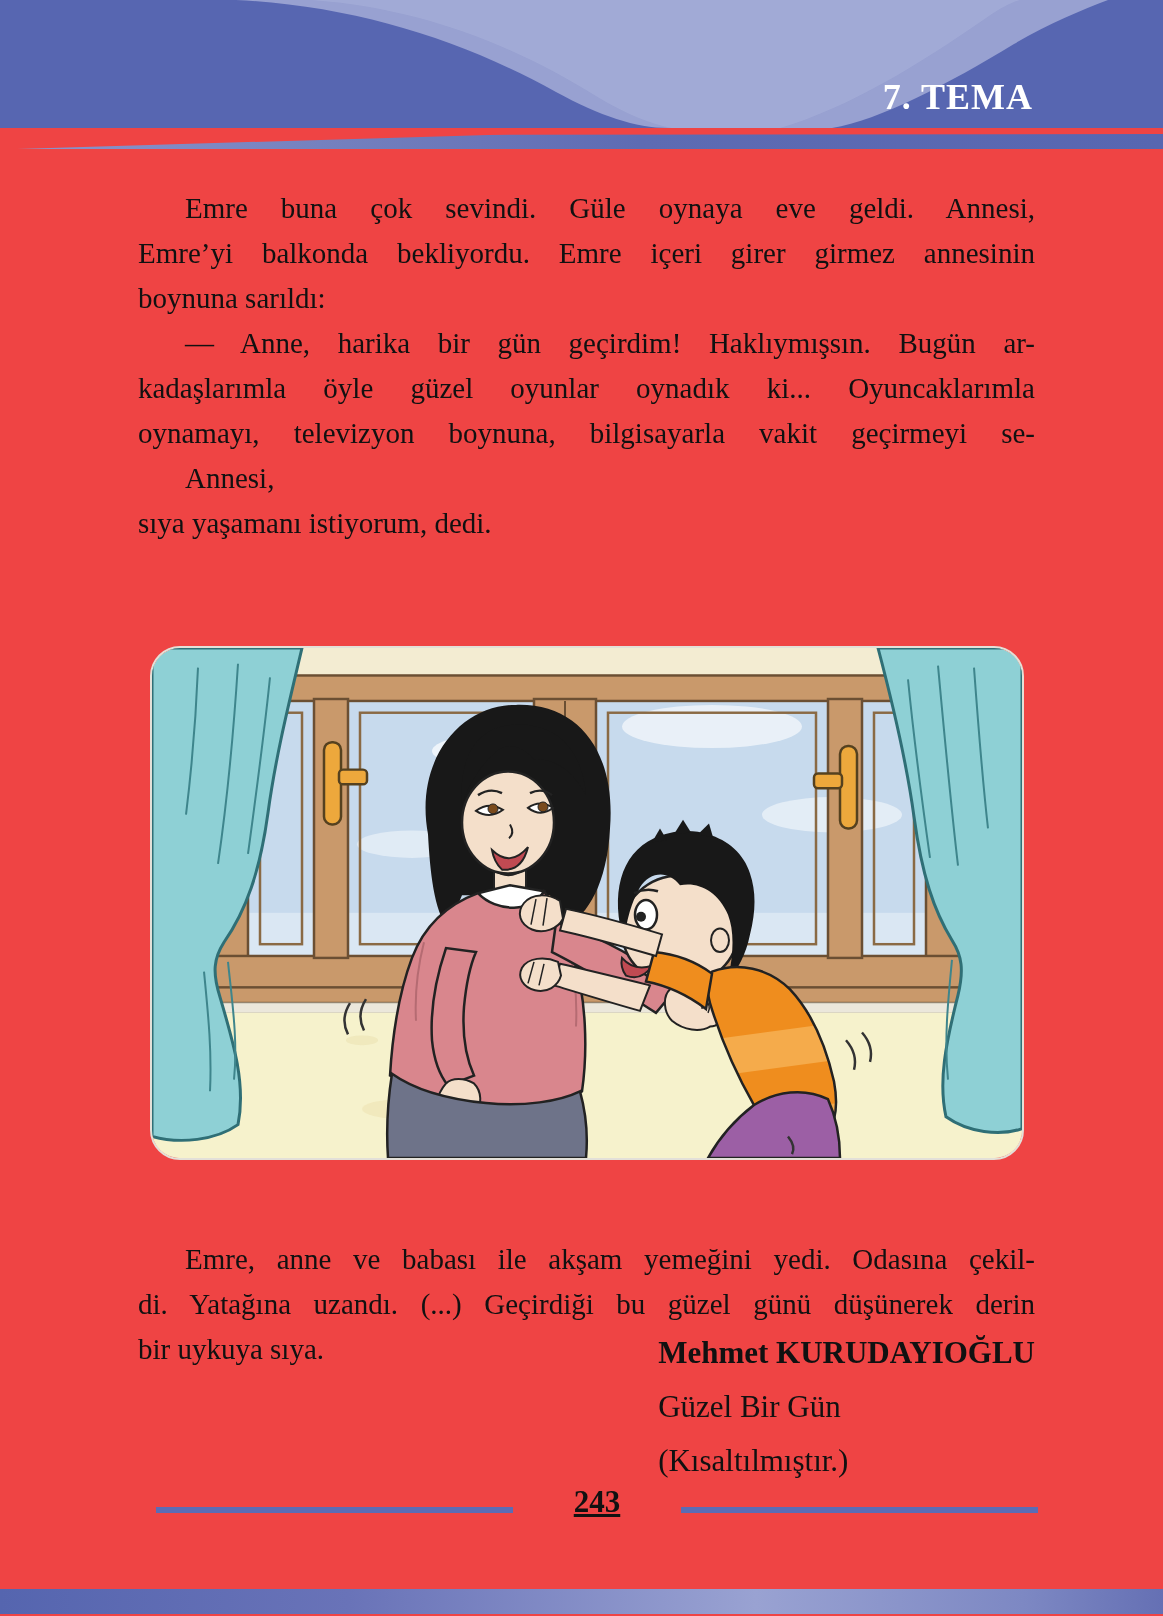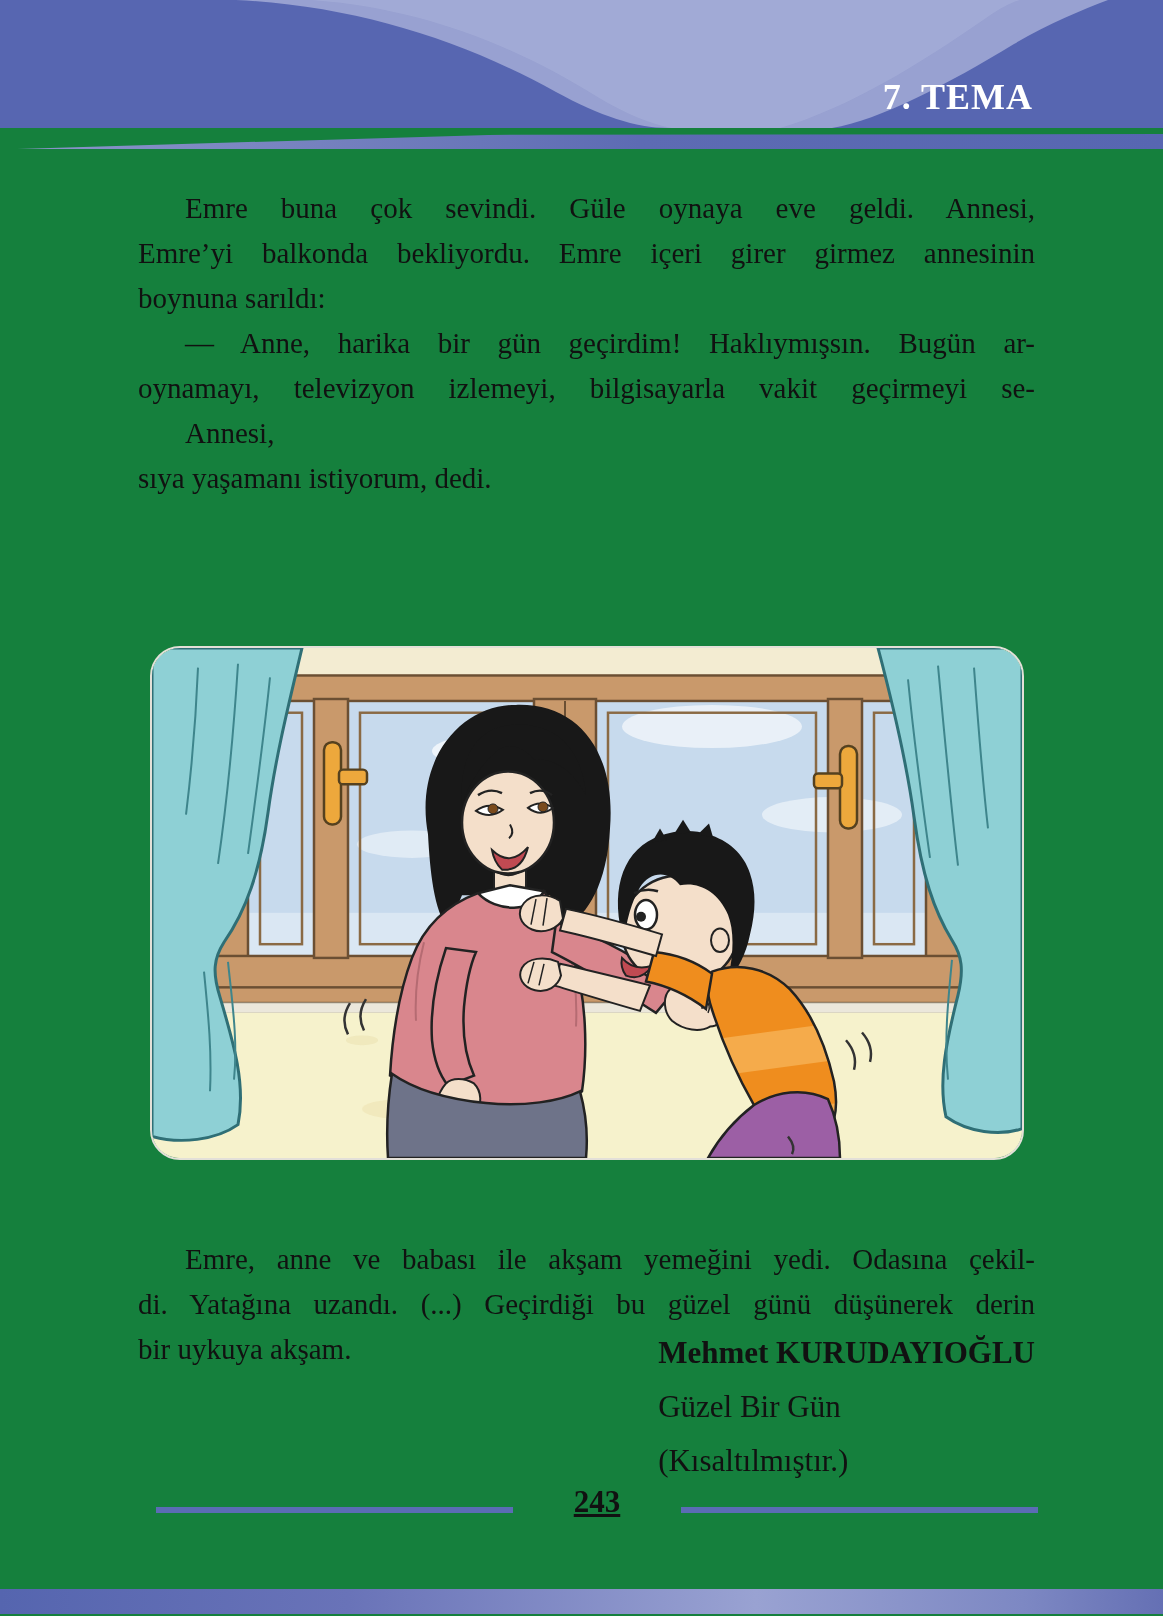--- a/index.html
+++ b/index.html
@@ -1,20 +1,20 @@
 <!DOCTYPE html>
 <html lang="tr" style="--header_base: #5766b1; --header_highlight: #98a1d1; --underline_bar: #6674b8; --footer_rule: #5b6cb5; --bottom_band_light: #99a2d2; --text: #111111; --sky: #c7daed; --window_wood: #c9996b; --curtain: #8ed0d5; --floor: #f6f2cc; --mother_sweater: #d9868d; --mother_skirt: #6e7389; --boy_shirt: #ef8d1e; --boy_shirt_stripe: #f5ab4b; --boy_pants: #9c5fa5; --skin: #f4dfca; --hair: #181818; --handle: #eda83c;"><head>
 <meta charset="utf-8">
 <style>
   html, body { margin: 0; padding: 0; background: #ffffff; }
   .page {
     position: relative;
     width: 1163px;
     height: 1616px;
-    background: #15803d;
+    background: #ef4444;
     overflow: hidden;
     font-family: "Liberation Serif", serif;
     color: #111111;
   }
 
   
   .header-band {
     position: absolute; top: 0; left: 0;
     width: 1163px; height: 128px;
     display: block;
@@ -94,21 +94,22 @@
   <div class="header-underline"></div>
 
   <div id="text-before" class="text-block">
       <div>
         <div class="text-line indent">Emre buna çok sevindi. Güle oynaya eve geldi. Annesi,</div>
         <div class="text-line">Emre’yi balkonda bekliyordu. Emre içeri girer girmez annesinin</div>
         <div class="text-line last">boynuna sarıldı:</div>
       </div>
       <div>
         <div class="text-line indent">— Anne, harika bir gün geçirdim! Haklıymışsın. Bugün ar-</div>
-        <div class="text-line">oynamayı, televizyon izlemeyi, bilgisayarla vakit geçirmeyi se-</div>
+        <div class="text-line">kadaşlarımla öyle güzel oyunlar oynadık ki... Oyuncaklarımla</div>
+        <div class="text-line">oynamayı, televizyon boynuna, bilgisayarla vakit geçirmeyi se-</div>
       </div>
       <div>
         <div class="text-line last indent">Annesi,</div>
       </div>
       <div>
         <div class="text-line last">sıya yaşamanı istiyorum, dedi.</div>
       </div>
     </div>
 
   <div class="illustration-wrap">
@@ -259,21 +260,21 @@
         <path d="M710,392 q12,14 8,30"></path>
         <path d="M636,498 q8,10 4,18"></path>
       </g>
     </svg>
   </div>
 
   <div id="text-after" class="text-block">
       <div>
         <div class="text-line indent">Emre, anne ve babası ile akşam yemeğini yedi. Odasına çekil-</div>
         <div class="text-line">di. Yatağına uzandı. (...) Geçirdiği bu güzel günü düşünerek derin</div>
-        <div class="text-line last">bir uykuya akşam.</div>
+        <div class="text-line last">bir uykuya sıya.</div>
       </div>
     </div>
 
   <div class="attribution">
     <div class="author">Mehmet KURUDAYIOĞLU</div>
     <div class="work">Güzel Bir Gün</div>
     <div class="note">(Kısaltılmıştır.)</div>
   </div>
 
   <div class="footer-rule left"></div>

